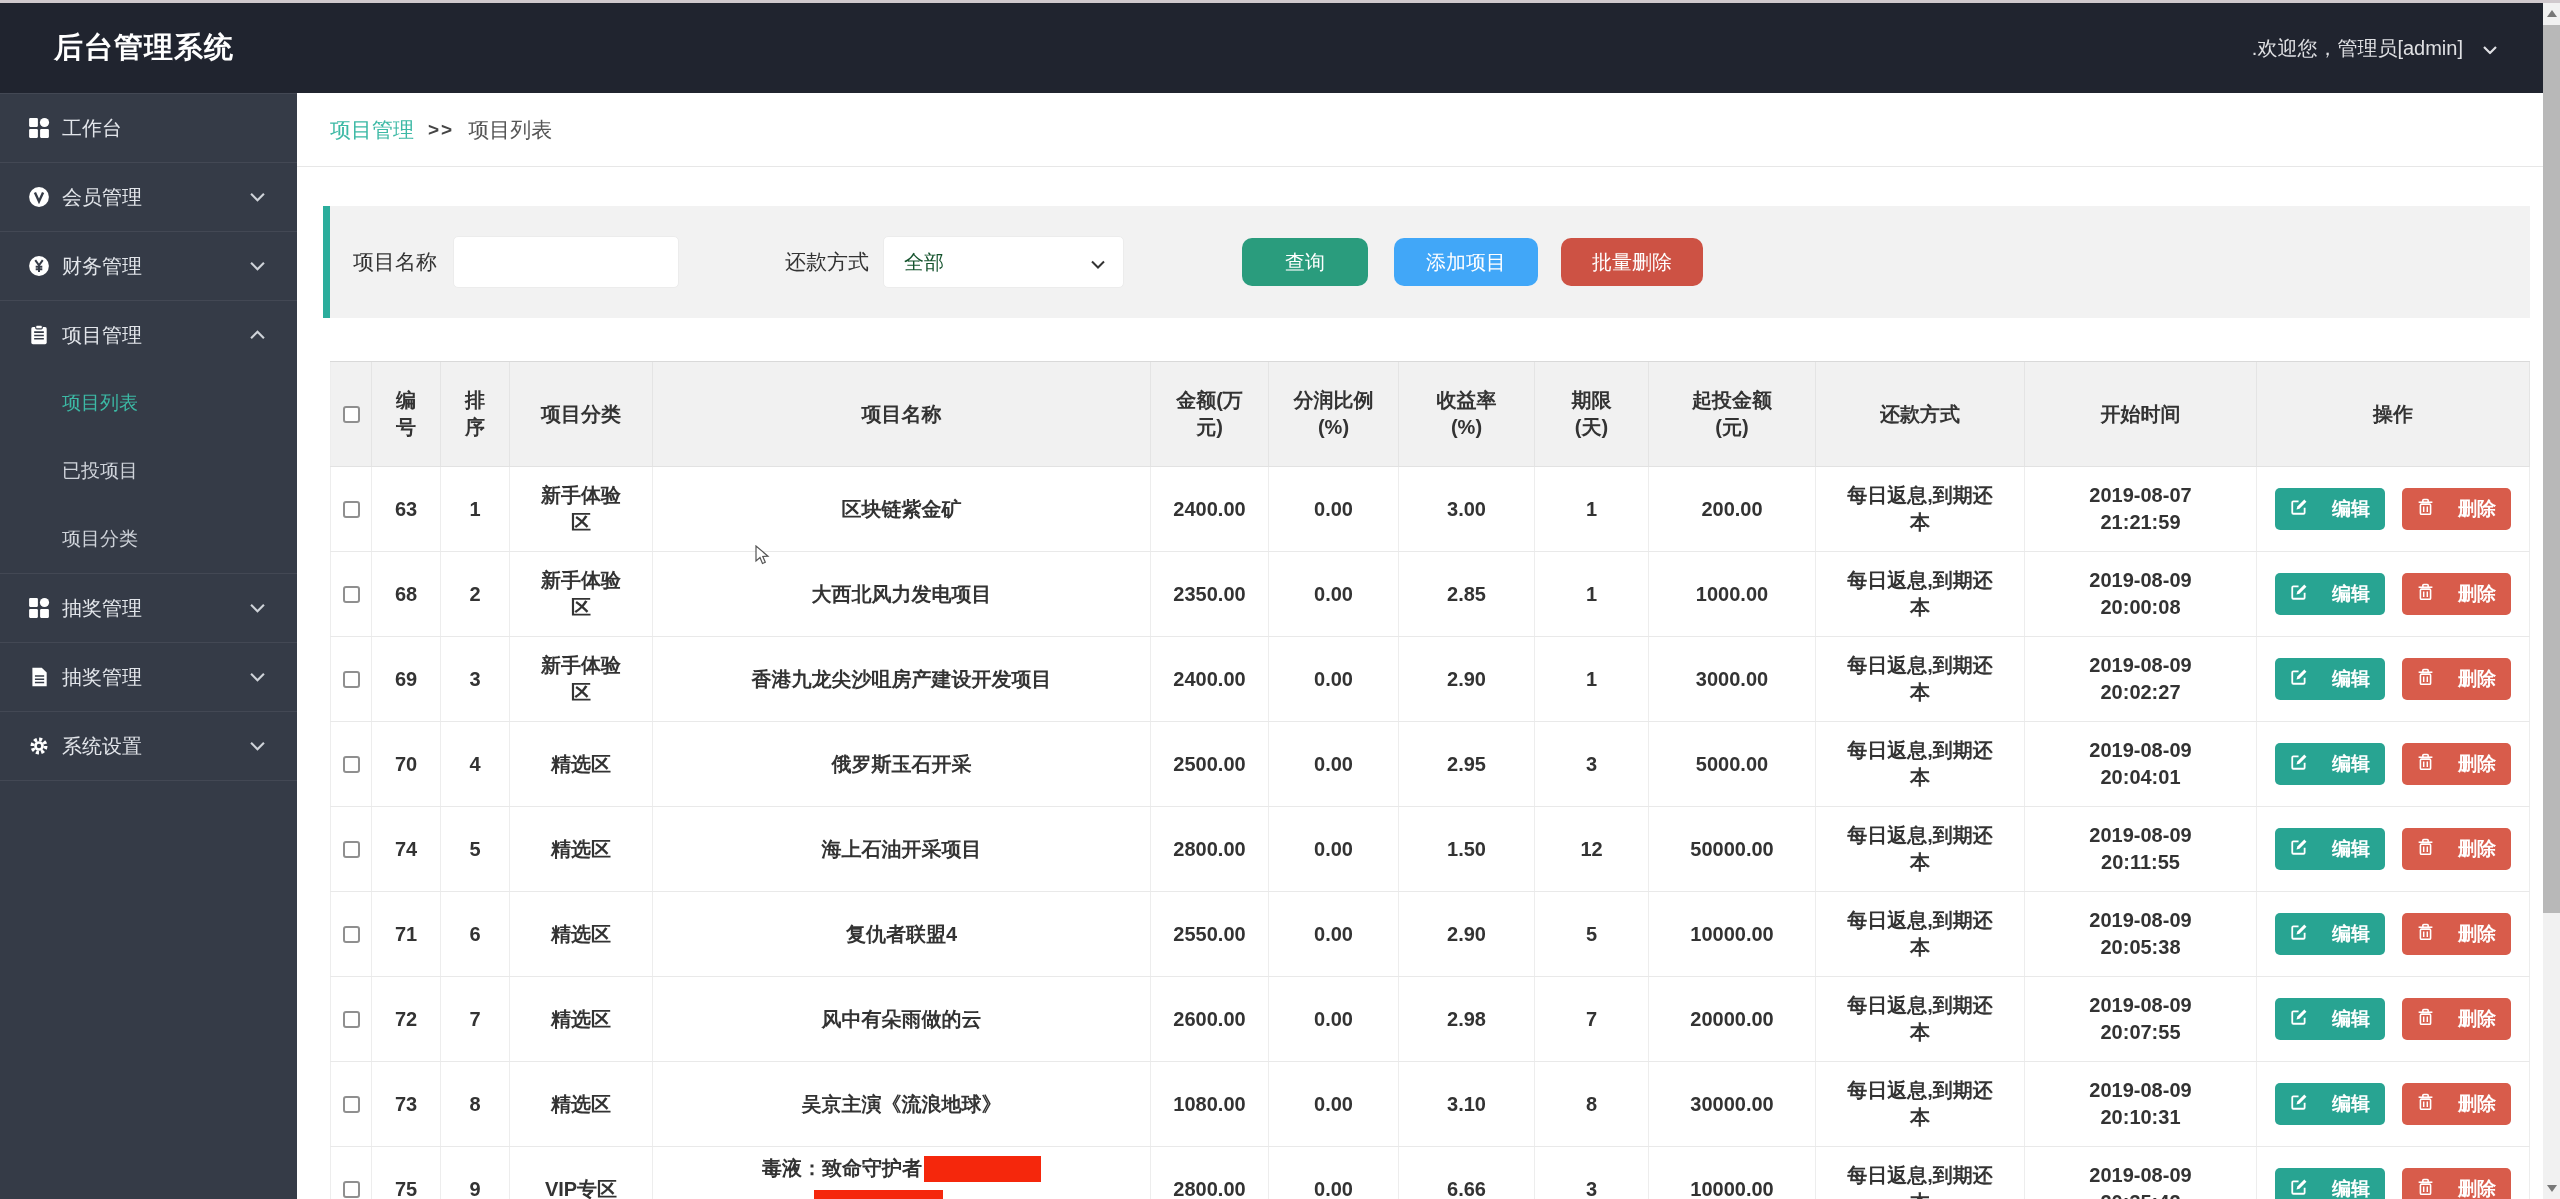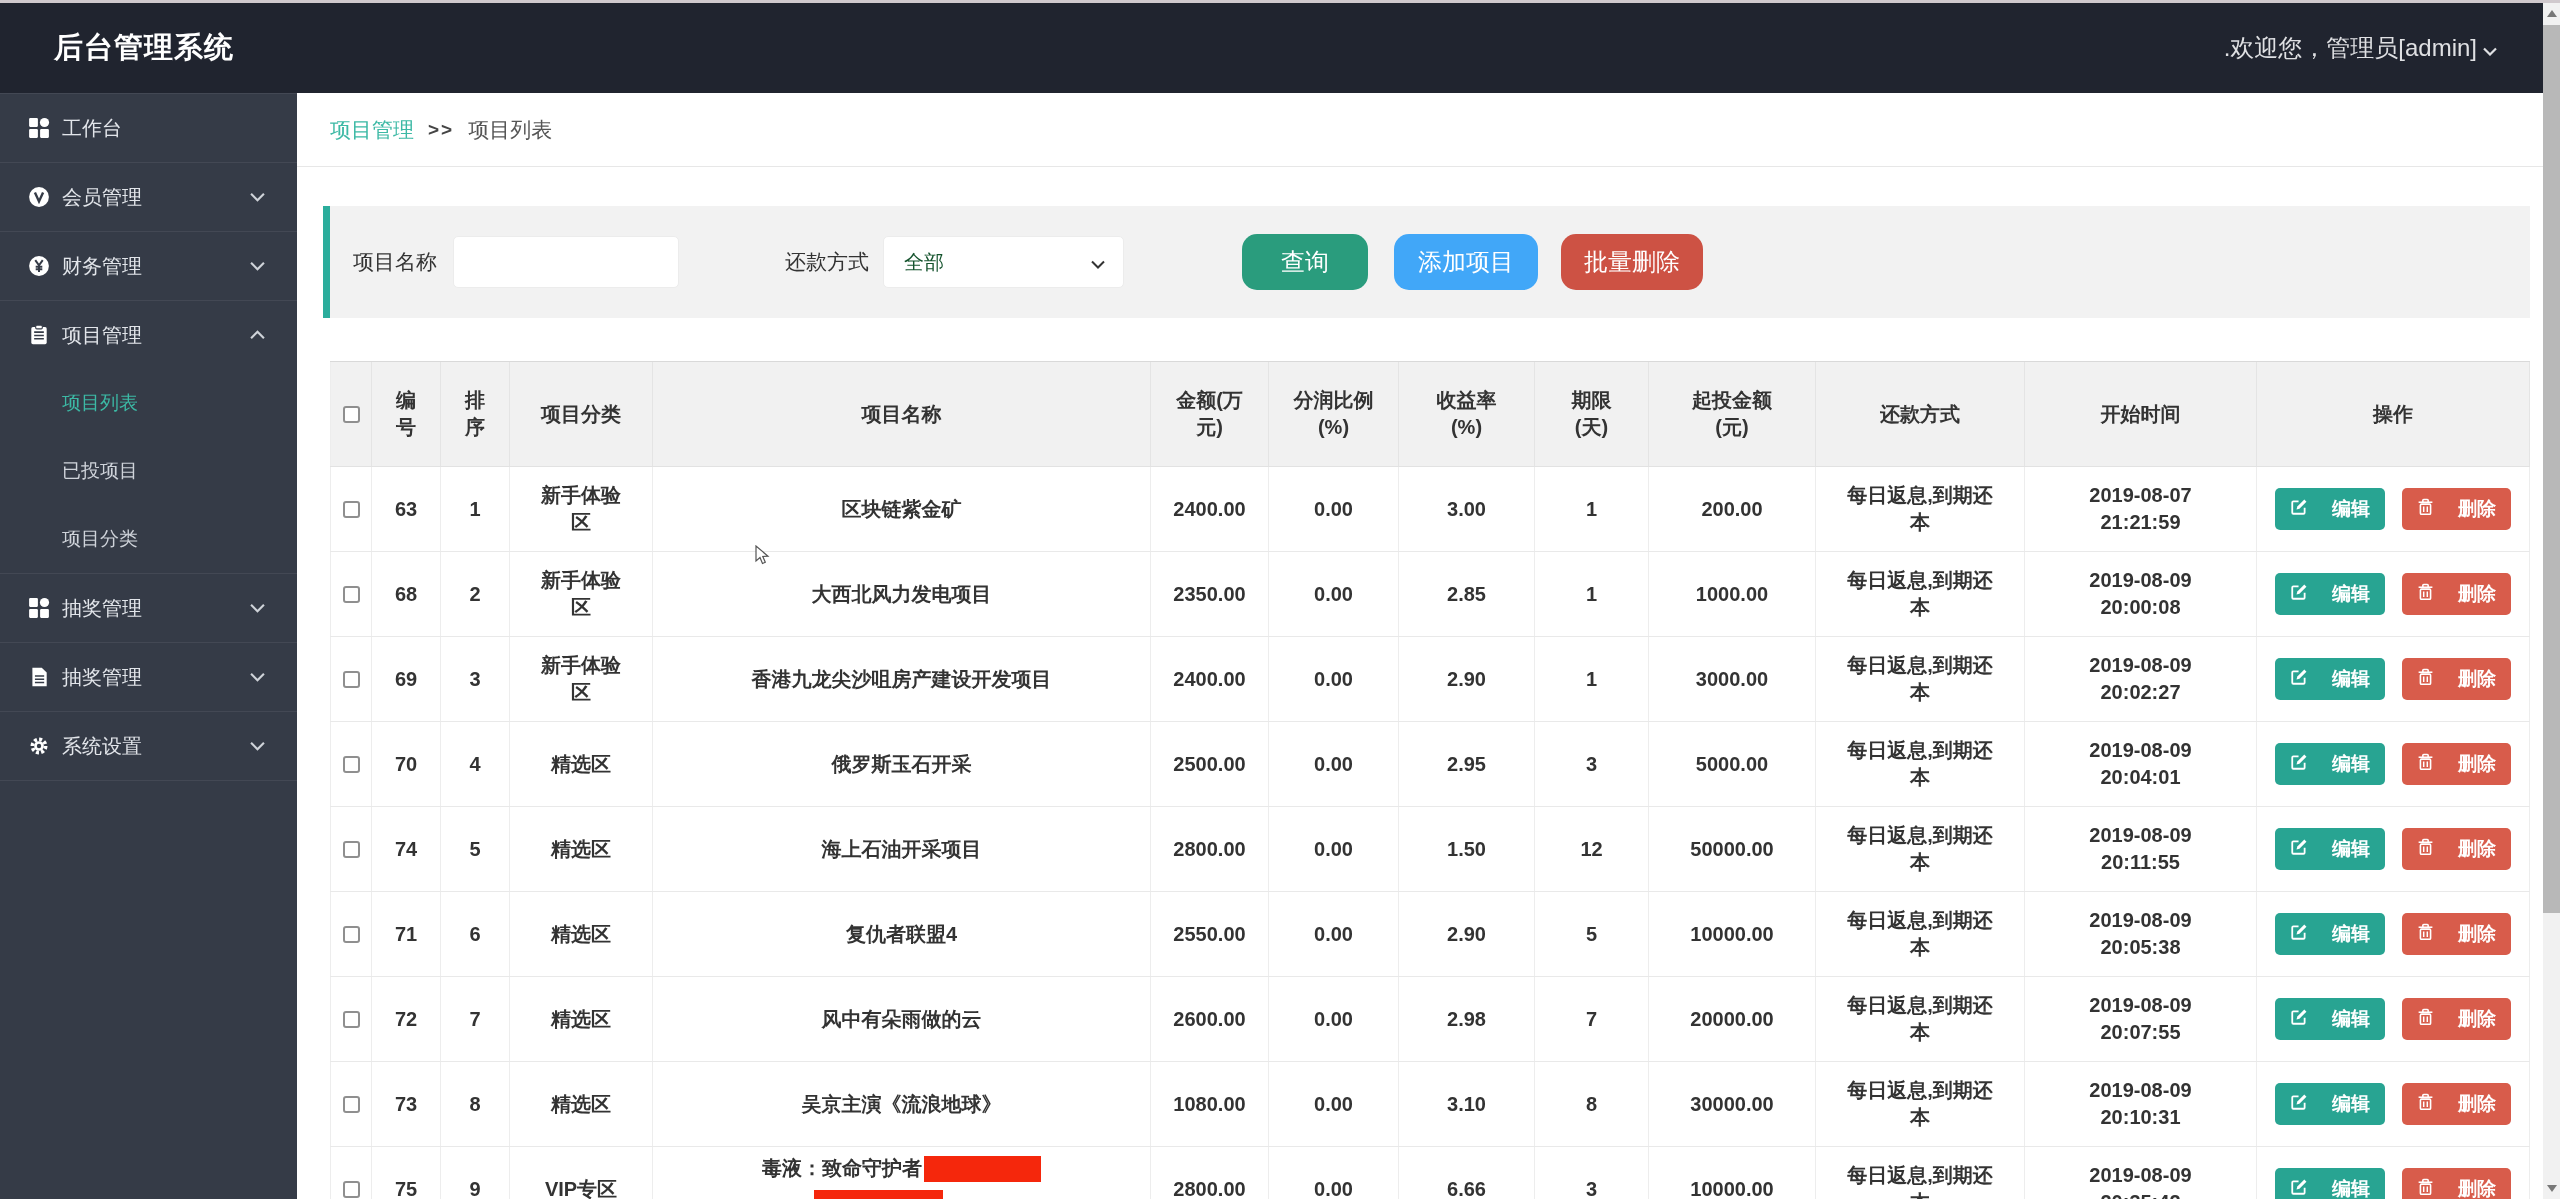--- a/index.html
+++ b/index.html
@@ -8,21 +8,21 @@
   .page { position:relative; width:2560px; height:1199px; overflow:hidden; background:#fff; }
 
   
   .win-edge { position:absolute; top:0; left:0; right:0; height:3px; background:#d0c9cd; z-index:50; }
 
   
   .topbar { position:absolute; top:3px; left:0; right:17px; height:90px; background:#20242f; z-index:10; }
   .topbar .title { position:absolute; left:54px; top:50%; transform:translateY(-50%);
     color:#ffffff; font-size:29px; font-weight:bold; letter-spacing:1px; }
   .topbar .welcome { position:absolute; right:46px; top:50%; transform:translateY(-50%);
-    display:flex; align-items:center; gap:6px; color:#dfe0e3; font-size:24px; cursor:pointer; }
+    display:flex; align-items:center; gap:20px; color:#dfe0e3; font-size:20px; cursor:pointer; }
 
   
   .sidebar { position:absolute; top:93px; left:0; bottom:0; width:297px; background:#353b47; z-index:9; }
   .side-item { position:relative; height:69px; display:flex; align-items:center;
     border-top:1px solid rgba(255,255,255,.07); cursor:pointer; }
   .side-item .ic { position:absolute; left:28px; width:22px; height:22px; display:flex; align-items:center; justify-content:center; }
   .side-item .lbl { position:absolute; left:62px; color:#e2e5ea; font-size:20px; }
   .side-item .chev { position:absolute; right:32px; display:flex; }
   .side-sub { }
   .side-sub .sub-item { height:68px; display:flex; align-items:center; padding-left:62px;
@@ -42,21 +42,21 @@
   .filter { position:relative; margin:39px 0 0 26px; width:2207px; height:112px; background:#f2f2f2;
     display:flex; align-items:center; }
   .filter .accent { position:absolute; left:0; top:0; bottom:0; width:7px; background:#2bad9c; }
   .filter .flabel { color:#333; font-size:21px; margin-left:30px; }
   .filter .name-input { margin-left:16px; width:226px; height:52px; background:#fff; border:1px solid #ececec;
     border-radius:5px; font-size:20px; padding:0 14px; outline:none; }
   .filter .flabel2 { margin-left:106px; }
   .filter .select { margin-left:14px; width:241px; height:52px; background:#fff; border:1px solid #ececec;
     border-radius:5px; display:flex; align-items:center; justify-content:space-between;
     padding:0 18px 0 20px; font-size:20px; color:#14532d; cursor:pointer; }
-  .btn { height:56px; border:none; border-radius:15px; color:#fff; font-size:24px; cursor:pointer;
+  .btn { height:48px; border:none; border-radius:10px; color:#fff; font-size:20px; cursor:pointer;
     font-family:inherit; }
   .btn-query { margin-left:118px; width:126px; background:#2a9c7d; }
   .btn-add { margin-left:26px; width:144px; background:#41a7f8; }
   .btn-batch { margin-left:23px; width:142px; background:#cd5244; }
 
   
   .table { margin:43px 0 0 33px; width:2200px; border-top:1px solid #d9d9d9; }
   .thead { display:flex; height:105px; background:#f1f1f1; border-bottom:1px solid #e2e2e2; }
   .th { display:flex; align-items:center; justify-content:center; text-align:center;
     font-size:20px; font-weight:bold; color:#333; white-space:pre-line; line-height:1.35;

